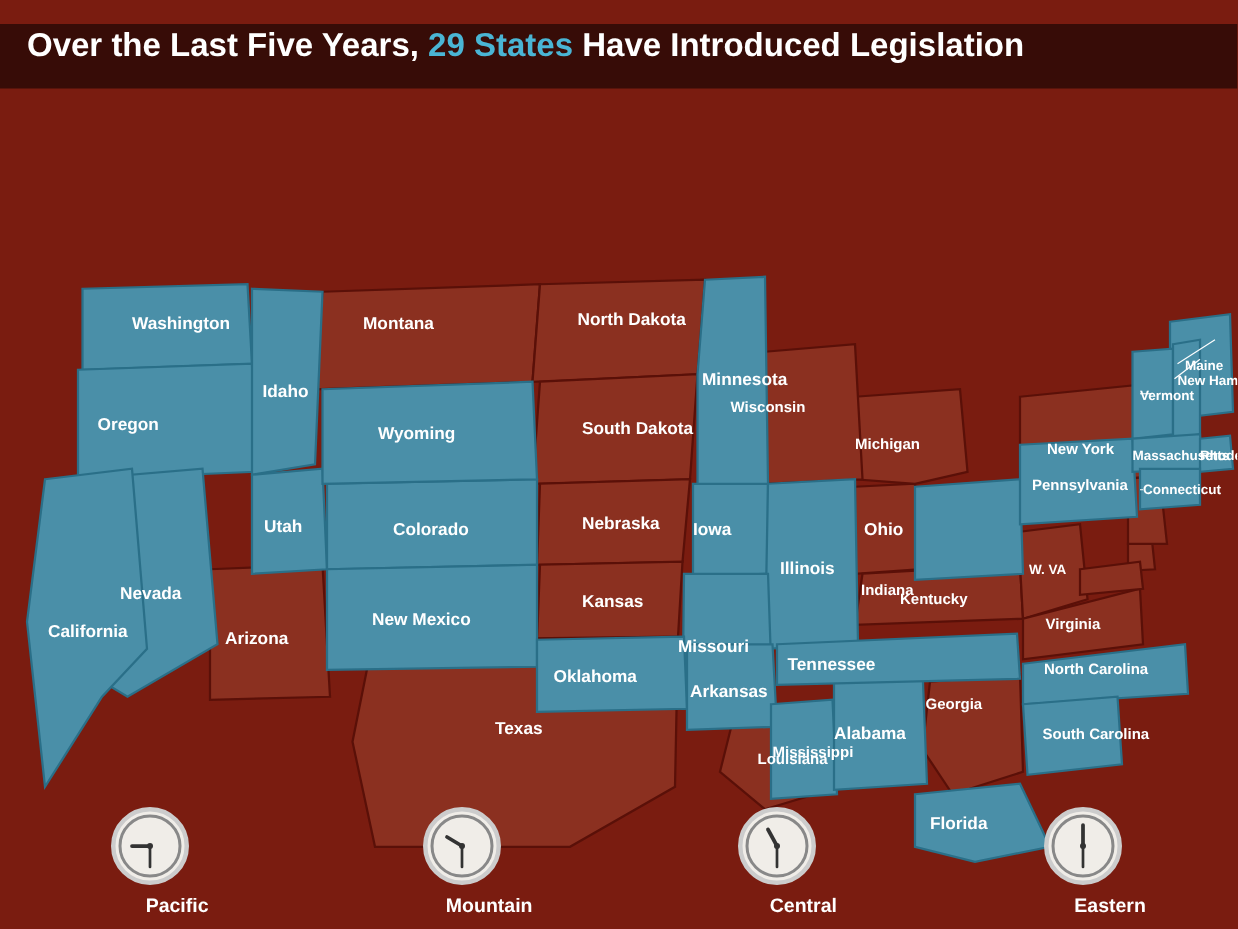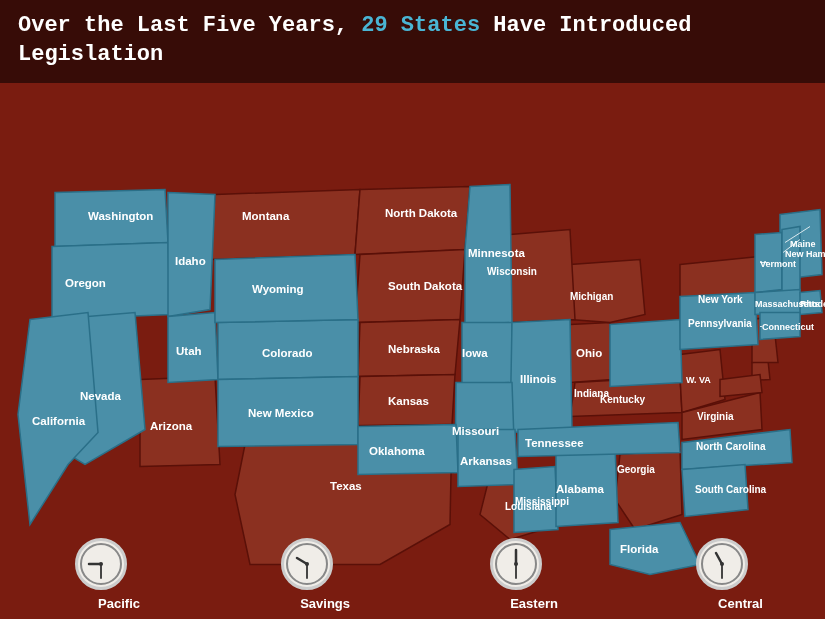--- a/index.html
+++ b/index.html
@@ -8,27 +8,26 @@
       height: 619px;
       background-color: #7a1c10;
       font-family: Arial, sans-serif;
       overflow: hidden;
       position: relative;
     }
 
     
     .header {
       position: absolute;
-      top: 0;
+      top: 16px;
       left: 0;
       right: 0;
       background-color: rgba(0,0,0,0.55);
-      padding: 12px 18px 14px 18px;
+      padding: 0 18px 14px 18px;
       z-index: 10;
-      font-family: Liberation Mono, monospace;
     }
     .header h1 {
       color: #fff;
       font-size: 22px;
       font-weight: bold;
       line-height: 1.3;
     }
     .header h1 .highlight {
       color: #4ab5d4;
     }
@@ -292,43 +291,43 @@
     <div class="clock-circle">
       <svg class="clock-svg" viewBox="0 0 44 44">
         <circle cx="22" cy="22" r="20" fill="#f0ede8" stroke="#888" stroke-width="2"></circle>
 
         <line x1="22" y1="22" x2="12" y2="16" stroke="#333" stroke-width="2.5" stroke-linecap="round"></line>
 
         <line x1="22" y1="22" x2="22" y2="36" stroke="#333" stroke-width="1.8" stroke-linecap="round"></line>
         <circle cx="22" cy="22" r="2" fill="#333"></circle>
       </svg>
     </div>
-    <span class="tz-label">Savings</span>
+    <span class="tz-label">Mountain</span>
+  </div>
+
+  <div class="timezone-item">
+    <div class="clock-circle">
+      <svg class="clock-svg" viewBox="0 0 44 44">
+        <circle cx="22" cy="22" r="20" fill="#f0ede8" stroke="#888" stroke-width="2"></circle>
+
+        <line x1="22" y1="22" x2="16" y2="11" stroke="#333" stroke-width="2.5" stroke-linecap="round"></line>
+
+        <line x1="22" y1="22" x2="22" y2="36" stroke="#333" stroke-width="1.8" stroke-linecap="round"></line>
+        <circle cx="22" cy="22" r="2" fill="#333"></circle>
+      </svg>
+    </div>
+    <span class="tz-label">Central</span>
   </div>
 
   <div class="timezone-item">
     <div class="clock-circle">
       <svg class="clock-svg" viewBox="0 0 44 44">
         <circle cx="22" cy="22" r="20" fill="#f0ede8" stroke="#888" stroke-width="2"></circle>
 
         <line x1="22" y1="22" x2="22" y2="8" stroke="#333" stroke-width="2.5" stroke-linecap="round"></line>
 
         <line x1="22" y1="22" x2="22" y2="36" stroke="#333" stroke-width="1.8" stroke-linecap="round"></line>
         <circle cx="22" cy="22" r="2" fill="#333"></circle>
       </svg>
     </div>
     <span class="tz-label">Eastern</span>
   </div>
-
-  <div class="timezone-item">
-    <div class="clock-circle">
-      <svg class="clock-svg" viewBox="0 0 44 44">
-        <circle cx="22" cy="22" r="20" fill="#f0ede8" stroke="#888" stroke-width="2"></circle>
-
-        <line x1="22" y1="22" x2="16" y2="11" stroke="#333" stroke-width="2.5" stroke-linecap="round"></line>
-
-        <line x1="22" y1="22" x2="22" y2="36" stroke="#333" stroke-width="1.8" stroke-linecap="round"></line>
-        <circle cx="22" cy="22" r="2" fill="#333"></circle>
-      </svg>
-    </div>
-    <span class="tz-label">Central</span>
-  </div>
 </div>
 
 </body></html>

